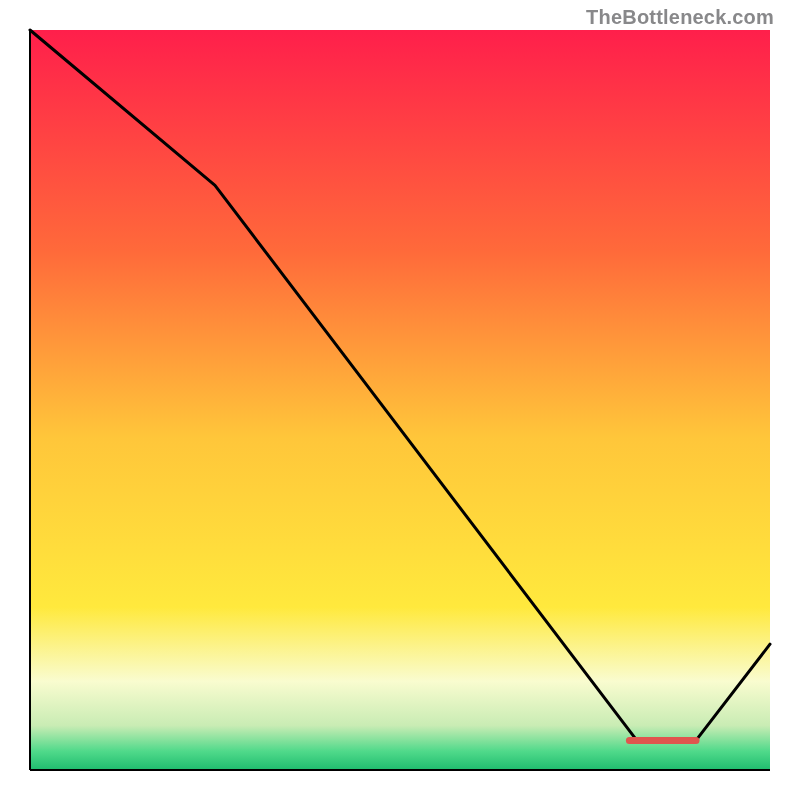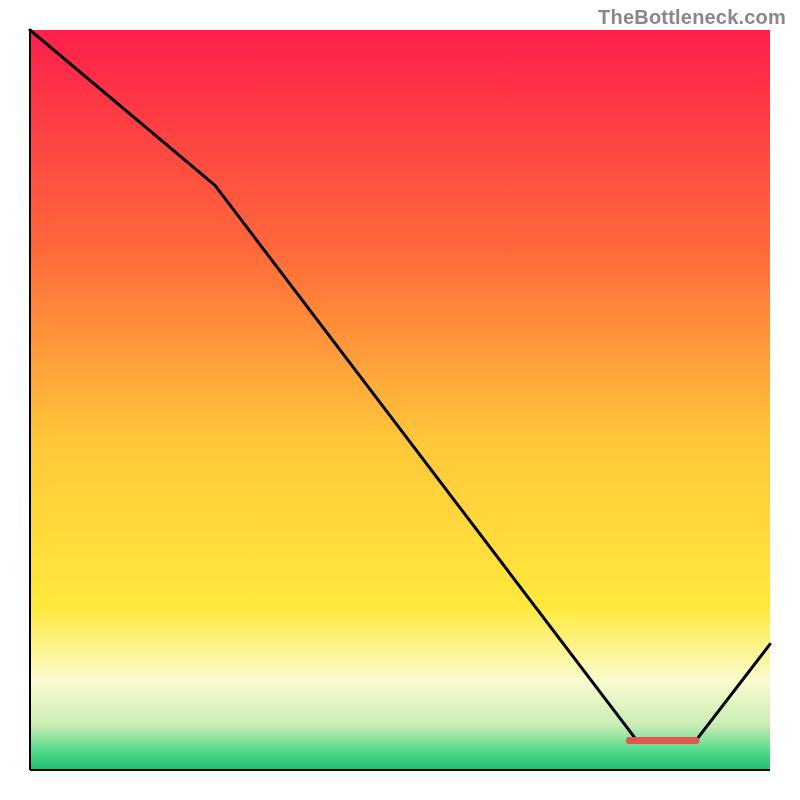--- a/index.html
+++ b/index.html
@@ -1,21 +1,21 @@
 <!DOCTYPE html>
 <html><head>
   <meta charset="utf-8">
   <style>
     * { margin: 0; padding: 0; box-sizing: border-box; }
     html, body { width: 800px; height: 800px; background: #fff; }
     .wrap { position: relative; width: 800px; height: 800px; }
     .attribution {
       position: absolute;
       top: 6px;
-      right: 14px;
+      right: 26px;
       font-family: Arial, Helvetica, sans-serif;
       font-size: 20px;
       font-weight: 600;
       color: #88888a;
       letter-spacing: 0.2px;
       z-index: 5;
     }
     svg.chart { position: absolute; inset: 0; width: 800px; height: 800px; }
   </style>
 </head>

